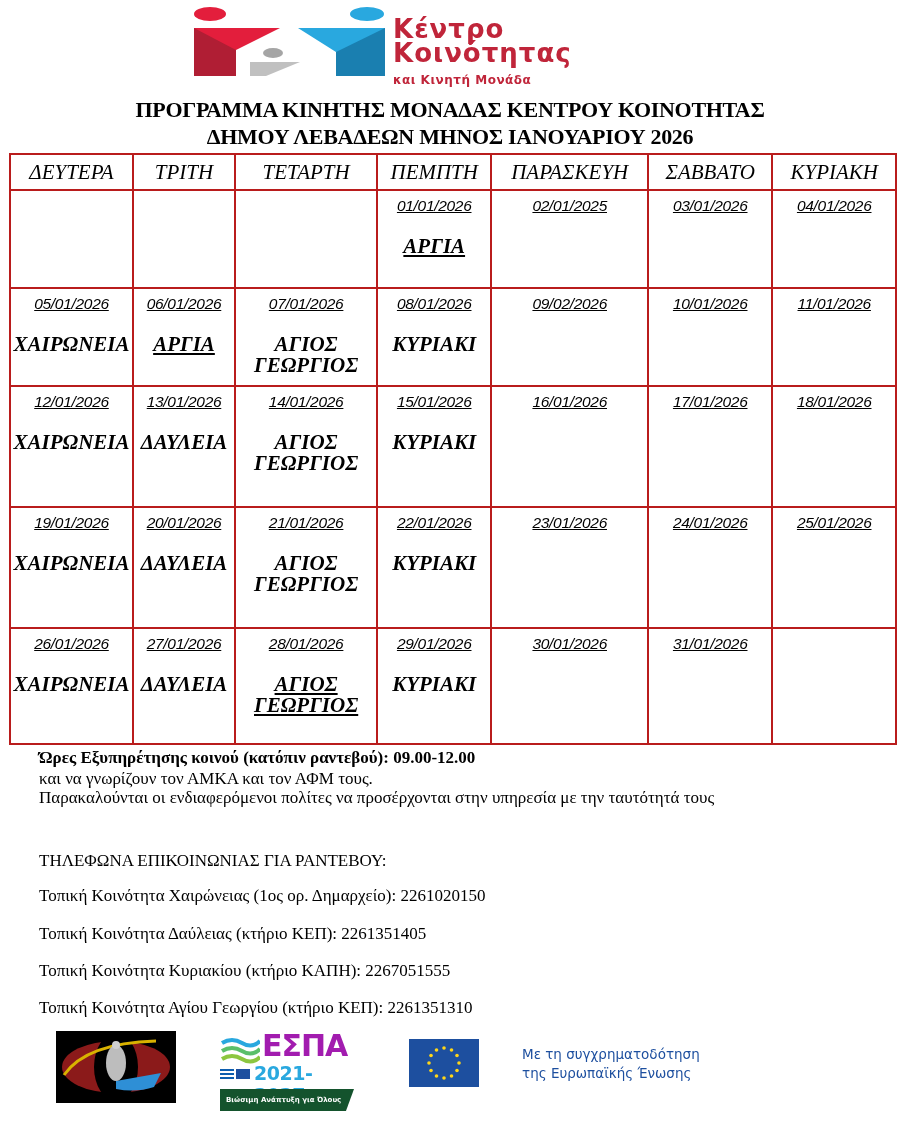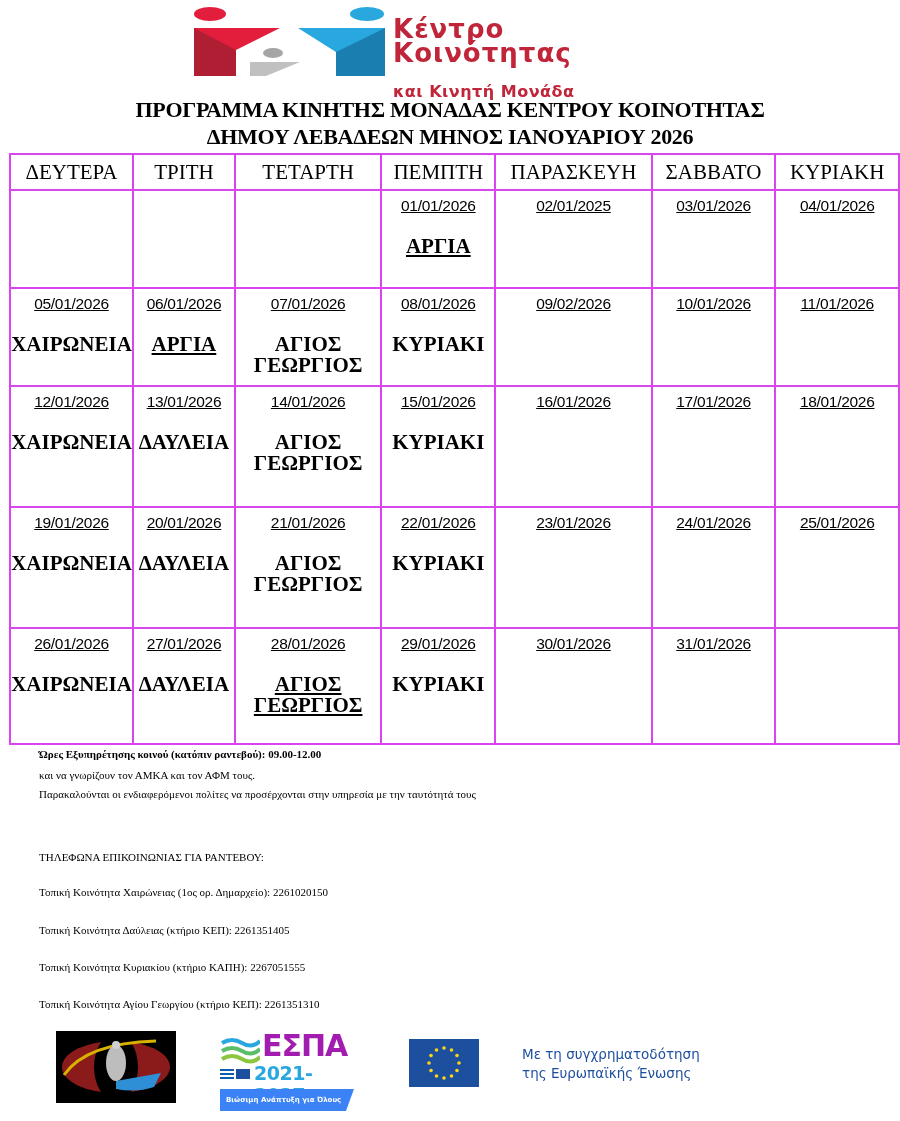--- a/index.html
+++ b/index.html
@@ -1,29 +1,29 @@
 <!DOCTYPE html>
 <html><head>
 <meta charset="utf-8">
 <style>
   html,body{margin:0;padding:0;background:#fff;}
   body{width:900px;height:1121px;position:relative;overflow:hidden;color:#000;}
   .logo{position:absolute;left:190px;top:6px;width:490px;height:74px;}
   .logo-text{position:absolute;left:203px;top:10px;font-family:"DejaVu Sans",sans-serif;font-weight:bold;color:#c0253a;line-height:1;}
   .logo-t1{font-size:26px;letter-spacing:1px;}
   .logo-t2{font-size:26px;letter-spacing:1px;margin-top:-2px;}
-  .logo-t3{font-size:16px;margin-top:18px;letter-spacing:0.5px;}
+  .logo-t3{font-size:12px;margin-top:8px;letter-spacing:0.5px;}
   .title{position:absolute;left:0;top:96px;width:900px;text-align:center;font-family:"Liberation Serif",serif;font-weight:bold;font-size:22px;line-height:27px;letter-spacing:-0.3px;}
   table.cal{position:absolute;left:9px;top:153px;border-collapse:collapse;font-family:"Liberation Serif",serif;}
-  table.cal th,table.cal td{border:2px solid #d946ef;padding:0;text-align:center;vertical-align:top;}
+  table.cal th,table.cal td{border:2px solid #b91c1c;padding:0;text-align:center;vertical-align:top;font-style:italic;}
   table.cal th{font-weight:normal;font-size:21px;height:34px;vertical-align:middle;white-space:nowrap;}
   .date{display:block;font-family:"Liberation Sans",sans-serif;font-size:15.5px;text-decoration:underline;margin-top:6px;letter-spacing:-0.3px;}
   .loc{display:block;font-weight:bold;font-size:21px;margin-top:21px;line-height:21px;}
   .loc.u{text-decoration:underline;}
-  .info{position:absolute;left:39px;font-family:"Liberation Serif",serif;font-size:11px;}
+  .info{position:absolute;left:39px;font-family:"Liberation Serif",serif;font-size:17px;}
   .info.b{font-weight:bold;}
   .bottom-logo{position:absolute;}
 </style>
 </head>
 <body>
 
 <div class="logo">
   <svg width="200" height="74" viewBox="0 0 200 74" style="position:absolute;left:0;top:0;">
     <ellipse cx="20" cy="8" rx="16" ry="7" fill="#e31e3c"></ellipse>
     <polygon points="4,22 90,22 46,44 46,70 4,70" fill="#e31e3c"></polygon>
@@ -244,21 +244,21 @@
 <div class="bottom-logo" style="left:220px;top:1031px;width:140px;height:82px;">
   <svg width="40" height="30" viewBox="0 0 40 30" style="position:absolute;left:0;top:4px;">
     <path d="M2 8 Q12 2 22 8 T40 6" stroke="#29a8df" stroke-width="4" fill="none"></path>
     <path d="M2 16 Q12 10 22 16 T40 14" stroke="#5bbf6a" stroke-width="4" fill="none"></path>
     <path d="M2 24 Q12 18 22 24 T40 22" stroke="#8cc63f" stroke-width="4" fill="none"></path>
   </svg>
   <div style="position:absolute;left:42px;top:-3px;font-family:'DejaVu Sans',sans-serif;font-weight:bold;font-size:30px;color:#a21caf;letter-spacing:-1px;">ΕΣΠΑ</div>
   <div style="position:absolute;left:0;top:38px;width:14px;height:10px;background:repeating-linear-gradient(#0d5eaf 0 2px,#fff 2px 4px);"></div>
   <div style="position:absolute;left:16px;top:38px;width:14px;height:10px;background:#1d4f9f;"></div>
   <div style="position:absolute;left:34px;top:31px;font-family:'DejaVu Sans',sans-serif;font-weight:bold;font-size:19px;color:#29a8df;letter-spacing:-0.5px;">2021-2027</div>
-  <div style="position:absolute;left:0;top:58px;width:134px;height:22px;background:#3b82f6;clip-path:polygon(0 0,100% 0,94% 100%,0 100%);color:#fff;font-family:'DejaVu Sans',sans-serif;font-weight:bold;font-size:7px;line-height:22px;padding-left:6px;box-sizing:border-box;">Βιώσιμη Ανάπτυξη για Όλους</div>
+  <div style="position:absolute;left:0;top:58px;width:134px;height:22px;background:#14532d;clip-path:polygon(0 0,100% 0,94% 100%,0 100%);color:#fff;font-family:'DejaVu Sans',sans-serif;font-weight:bold;font-size:7px;line-height:22px;padding-left:6px;box-sizing:border-box;">Βιώσιμη Ανάπτυξη για Όλους</div>
 </div>
 
 <div class="bottom-logo" style="left:409px;top:1039px;width:70px;height:48px;background:#1d4f9f;">
   <svg width="70" height="48" viewBox="0 0 70 48" id="eu-stars">
       <circle cx="50" cy="24" r="1.8" fill="#ffd617"></circle>
       <circle cx="47.99038105676658" cy="31.5" r="1.8" fill="#ffd617"></circle>
       <circle cx="42.5" cy="36.99038105676658" r="1.8" fill="#ffd617"></circle>
       <circle cx="35" cy="39" r="1.8" fill="#ffd617"></circle>
       <circle cx="27.500000000000004" cy="36.99038105676658" r="1.8" fill="#ffd617"></circle>
       <circle cx="22.00961894323342" cy="31.5" r="1.8" fill="#ffd617"></circle>

